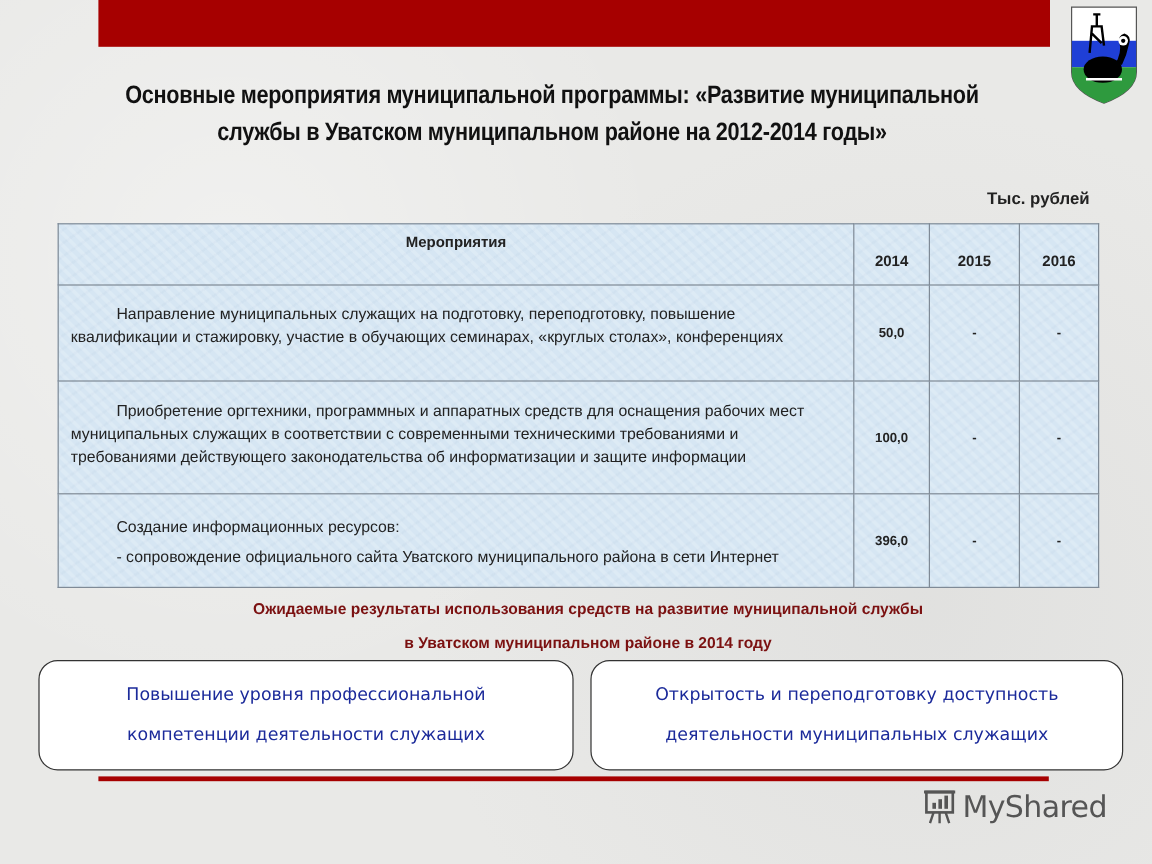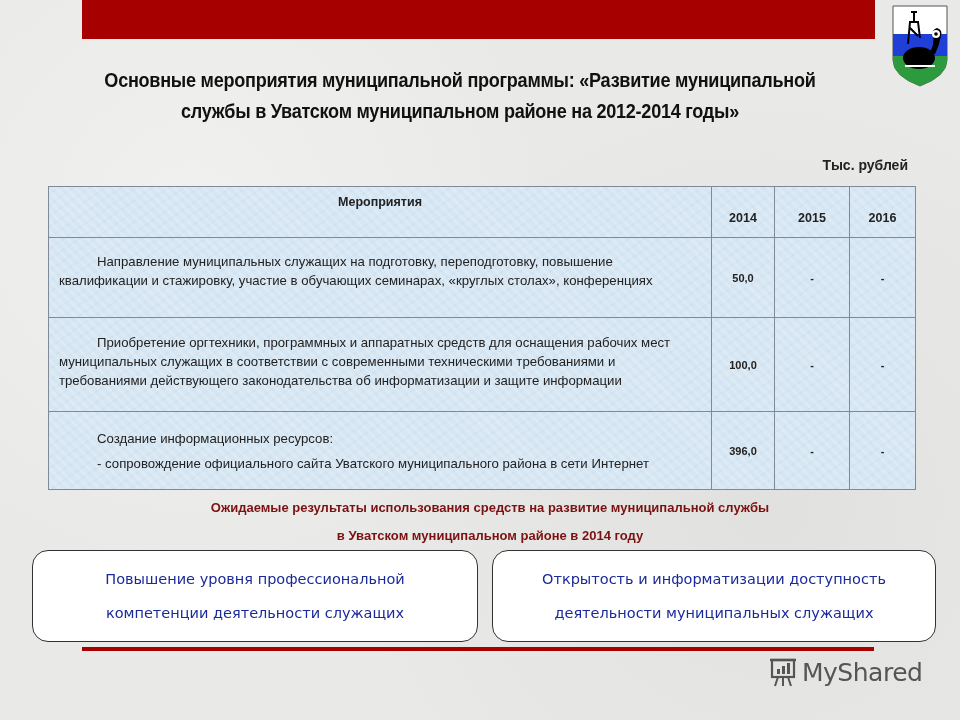--- a/index.html
+++ b/index.html
@@ -142,21 +142,21 @@
   <div>Ожидаемые результаты использования средств на развитие муниципальной службы</div>
   <div>в Уватском муниципальном районе в 2014 году</div>
 </div>
 
 <div class="box box1">
   <div>Повышение уровня  профессиональной</div>
   <div>компетенции деятельности служащих</div>
 </div>
 
 <div class="box box2">
-  <div>Открытость и информатизации доступность</div>
+  <div>Открытость и переподготовку доступность</div>
   <div>деятельности муниципальных служащих</div>
 </div>
 
 <div class="bottom-line"></div>
 
 <div class="myshared">
   <svg width="30" height="32" viewBox="0 0 30 32">
     <rect x="4" y="4" width="22" height="17" fill="none" stroke="#555" stroke-width="2.2"></rect>
     <path d="M2 4 h26" stroke="#555" stroke-width="2.5"></path>
     <rect x="9" y="13" width="3" height="5" fill="#555"></rect>

